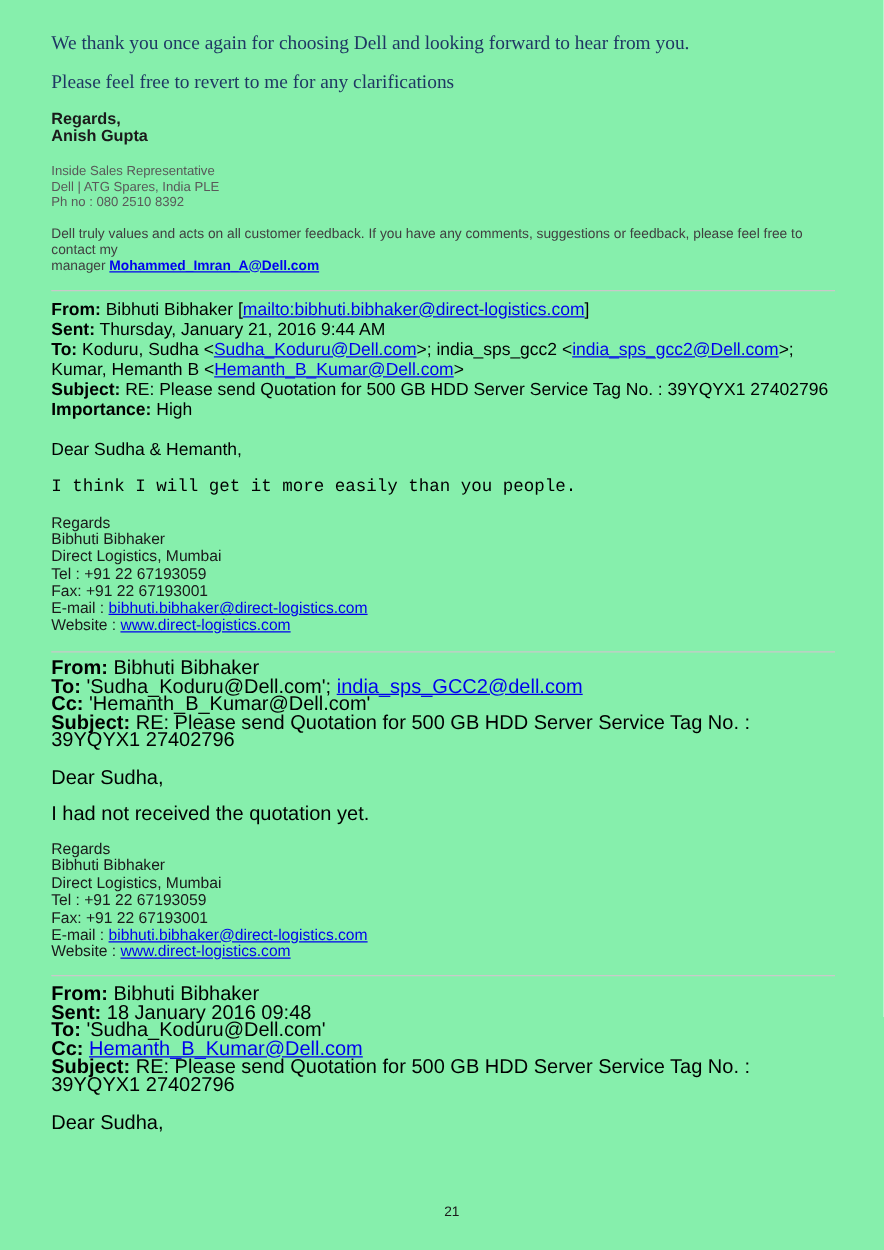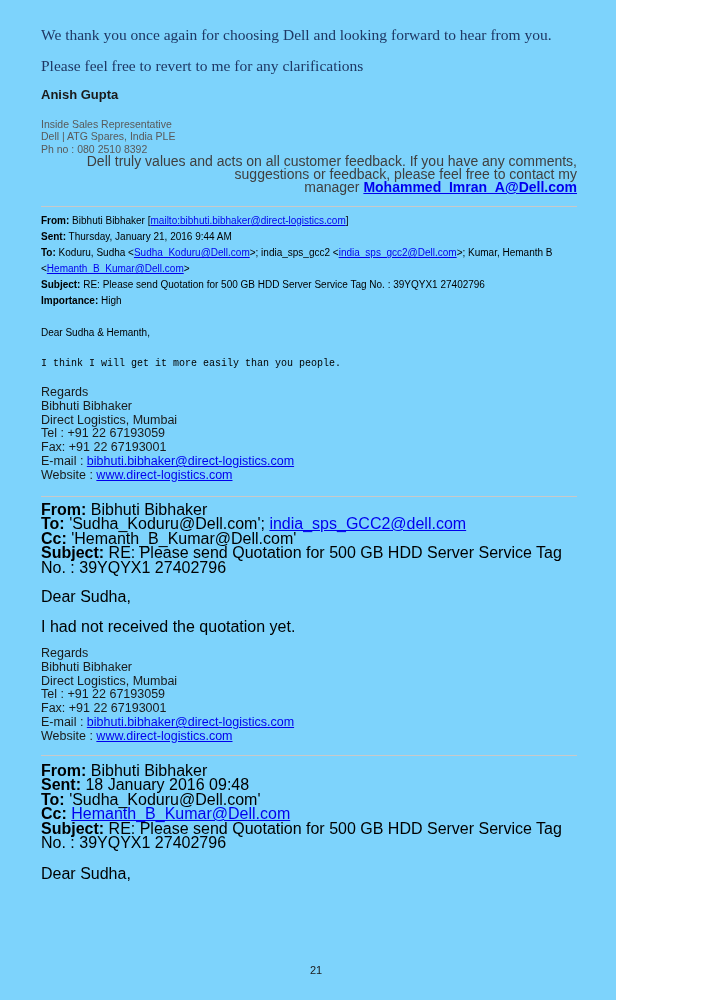--- a/index.html
+++ b/index.html
@@ -1,45 +1,45 @@
 <!DOCTYPE html>
 <html><head>
 <meta charset="utf-8">
 <style>
   html,body{margin:0;padding:0;background:#ffffff;}
   .page{
     position:relative;
-    width:616px;height:1000px;
-    background:#7dd3fc;
+    width:707px;height:1000px;
+    background:#86efac;
     box-sizing:border-box;
     padding:25px 39px 0 41px;
     font-family:"Liberation Sans",sans-serif;
     color:#000;
     overflow:hidden;
   }
   p{margin:0;}
   
   .serif-navy{
     font-family:"Liberation Serif",serif;
     font-size:15.5px;line-height:19px;
     color:#1F3864;
   }
   .mb12{margin-bottom:12px;}
   .mb13{margin-bottom:13px;}
   
   .sig-bold{font-size:13px;line-height:13.5px;font-weight:bold;color:#1a1a1a;}
   .small-gray{font-size:10.5px;line-height:12.5px;color:#595959;}
-  .feedback{font-size:14px;line-height:13px;color:#404040;text-align:right;}
+  .feedback{font-size:11px;line-height:13px;color:#404040;margin-top:12px;}
   
   hr{border:none;border-top:1px solid #C9C9C9;height:0;}
   .hr1{margin:12px 0 6px 0;}
   .hr2{margin:13px 0 6px 0;}
   .hr3{margin:11px 0 8px 0;}
   
-  .hdr1 p{font-size:10px;line-height:16px;color:#000;}
+  .hdr1 p{font-size:14px;line-height:16px;color:#000;}
   .hdr p{font-size:16px;line-height:14.5px;color:#000;}
   .lbl{font-weight:bold;color:#000;}
   
   .lnk{color:#0000EE;text-decoration:underline;cursor:pointer;}
   .lnk.b{font-weight:bold;}
   
   .body-blue{color:#44546A;font-size:13px;line-height:17px;}
   .greet1{margin-top:16px;}
   .para1a{margin-top:14px;}
   .para1b{margin-top:15px;font-family:Liberation Mono, monospace;}
@@ -57,20 +57,21 @@
 </style>
 </head>
 <body>
 
 <div class="page">
 
   <p class="serif-navy mb12">We thank you once again for choosing Dell and looking forward to hear from you.</p>
   <p class="serif-navy mb13">Please feel free to revert to me for any clarifications</p>
 
   <div>
+    <div class="sig-bold">Regards,</div>
     <div class="sig-bold">Anish Gupta</div>
     <div class="small-gray" style="margin-top:16px;">Inside Sales Representative</div>
     <div class="small-gray">Dell | ATG Spares, India PLE</div>
     <div class="small-gray">Ph no : 080 2510 8392</div>
   </div>
 
   <p class="feedback"><span>Dell truly values and acts on all customer feedback.  If you have any comments, suggestions or feedback, please feel free to contact my</span><br><span>manager </span><a class="lnk b">Mohammed_Imran_A@Dell.com</a></p>
 
   <hr class="hr1">
 

